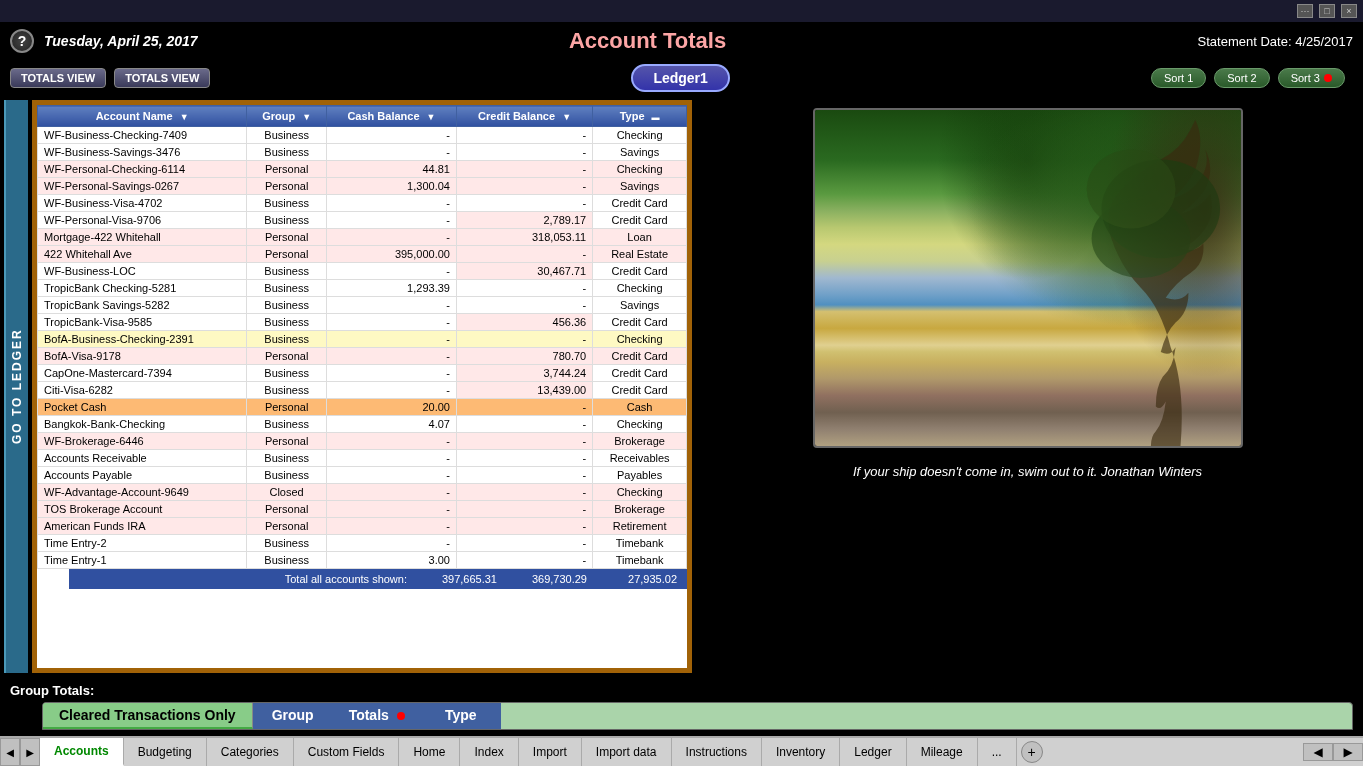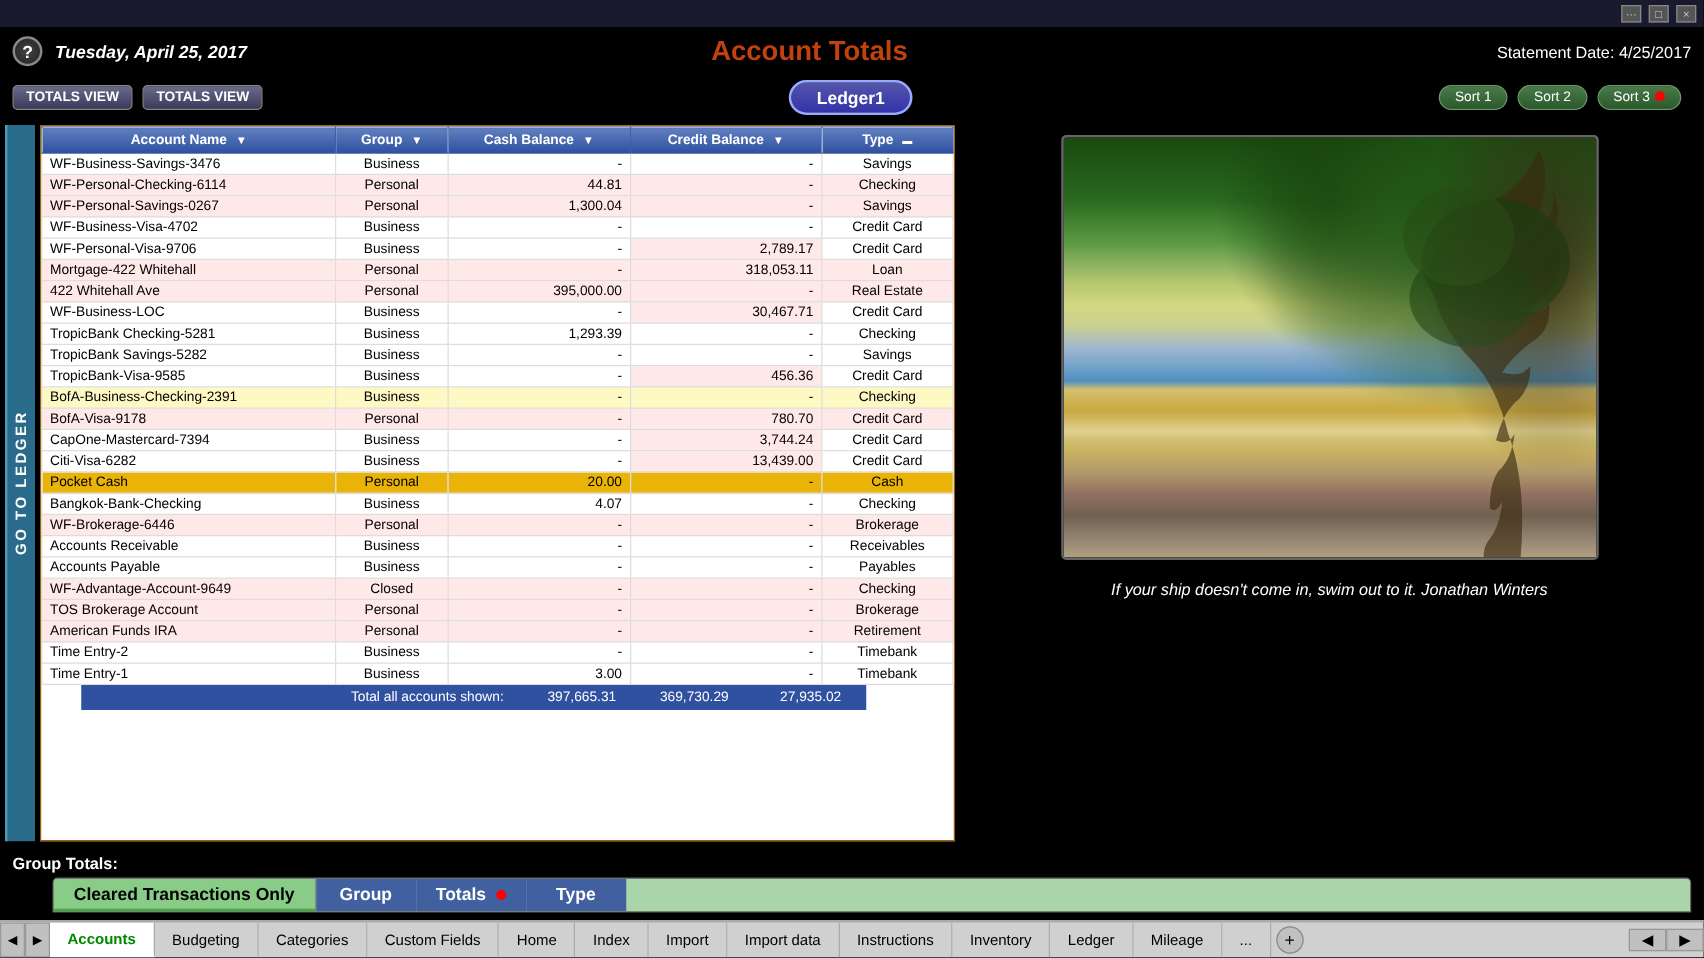--- a/index.html
+++ b/index.html
@@ -66,21 +66,21 @@
       font-weight: bold; font-size: 14px;
       cursor: pointer;
     }
     .date-label {
       color: #fff;
       font-size: 14px;
       font-style: italic;
       font-weight: bold;
     }
     .app-title {
-      color: #c2410c;
+      color: #fca5a5;
       font-size: 22px;
       font-weight: bold;
       flex: 1;
       text-align: center;
       margin-left: -100px;
     }
     .statement-date {
       color: #fff;
       font-size: 13px;
       margin-left: auto;
@@ -146,23 +146,23 @@
       letter-spacing: 2px;
       display: flex;
       align-items: center;
       justify-content: center;
       cursor: pointer;
       border-right: 2px solid #4a9aba;
     }
 
     
     .table-container {
-      width: 732px;
+      width: 660px;
       background: #fff;
-      border: 1px solid #a16207;
+      border: 5px solid #a16207;
       overflow-y: auto;
       flex-shrink: 0;
     }
 
     table {
       width: 100%;
       border-collapse: collapse;
       font-size: 11px;
     }
     thead th {
@@ -384,20 +384,27 @@
         <thead>
           <tr>
             <th>Account Name <span class="sort-arrow">▼</span></th>
             <th>Group <span class="sort-arrow">▼</span></th>
             <th>Cash Balance <span class="sort-arrow">▼</span></th>
             <th>Credit Balance <span class="sort-arrow">▼</span></th>
             <th>Type <span class="sort-arrow" style="font-size:8px;">▬</span></th>
           </tr>
         </thead>
         <tbody id="table-body">
+        <tr style="background: rgb(255, 255, 255);">
+    <td>WF-Business-Checking-7409</td>
+    <td class="center">Business</td>
+    <td class="right">-</td>
+    <td class="right" style="background:">-</td>
+    <td class="center">Checking</td>
+  </tr>
             <tr style="background: rgb(255, 255, 255); padding-left: 40px;">
     <td>WF-Business-Savings-3476</td>
     <td class="center">Business</td>
     <td class="right">-</td>
     <td class="right" style="background:">-</td>
     <td class="center">Savings</td>
   </tr>
             <tr style="background: rgb(255, 232, 232);">
     <td>WF-Personal-Checking-6114</td>
     <td class="center">Personal</td>
@@ -489,21 +496,21 @@
     <td class="right" style="background:#ffe8e8">3,744.24</td>
     <td class="center">Credit Card</td>
   </tr>
             <tr style="background: rgb(255, 255, 255);">
     <td>Citi-Visa-6282</td>
     <td class="center">Business</td>
     <td class="right">-</td>
     <td class="right" style="background:#ffe8e8">13,439.00</td>
     <td class="center">Credit Card</td>
   </tr>
-            <tr style="background: #eab308;">
+            <tr style="background: #fdba74;">
     <td>Pocket Cash</td>
     <td class="center">Personal</td>
     <td class="right">20.00</td>
     <td class="right" style="background:">-</td>
     <td class="center">Cash</td>
   </tr>
             <tr style="background: rgb(255, 255, 255);">
     <td>Bangkok-Bank-Checking</td>
     <td class="center">Business</td>
     <td class="right">4.07</td>

